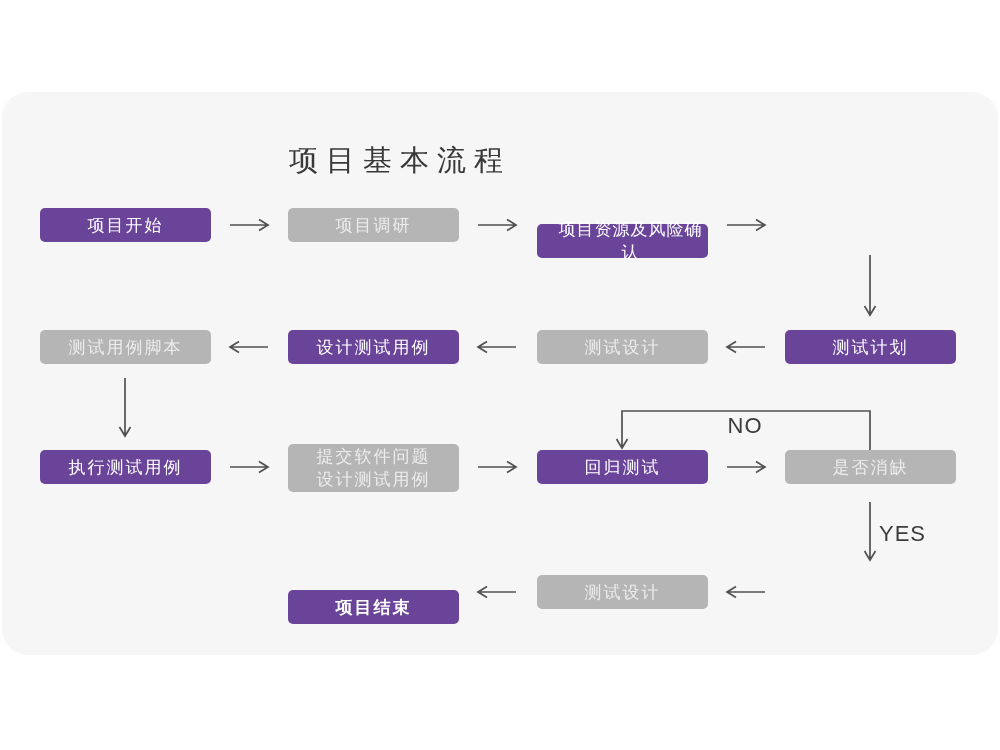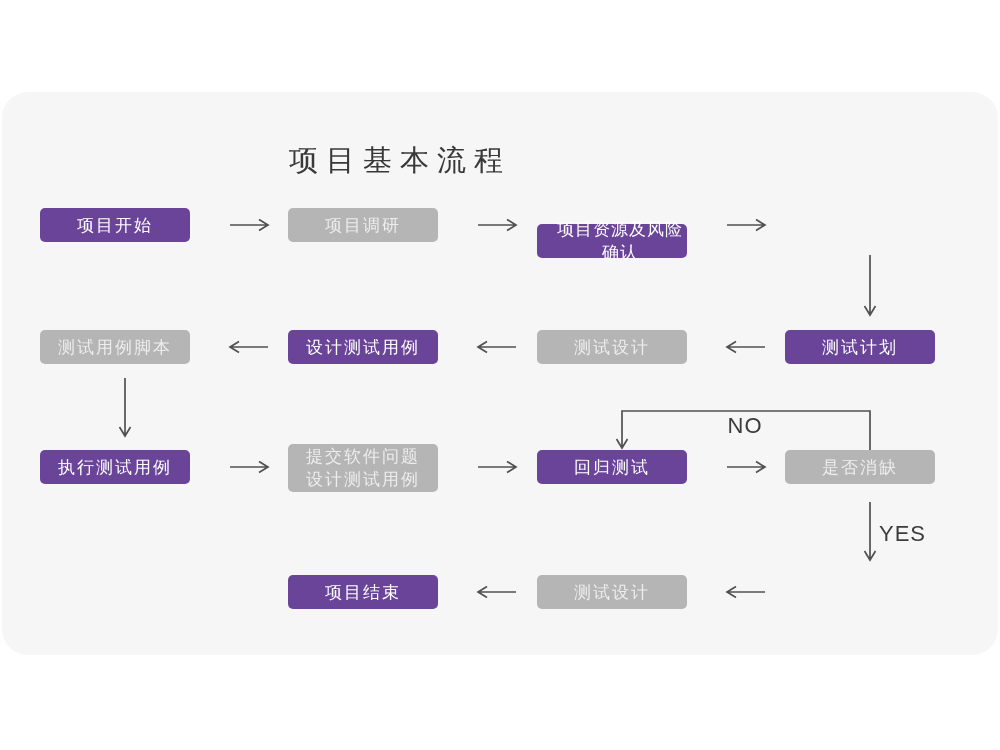--- a/index.html
+++ b/index.html
@@ -42,21 +42,21 @@
     pointer-events:none;
   }
   .arrows path{
     stroke:var(--arrow,#515151);
     stroke-width:1.7;
     fill:none;
     stroke-linejoin:miter;
   }
   .node{
     position:absolute;
-    width:150px;height:34px;
+    width:171px;height:34px;
     border-radius:5px;
     display:flex;align-items:center;justify-content:center;
     font-size:17px;
     font-weight:300;
     letter-spacing:2px;
     line-height:23px;
     text-align:center;
     white-space:pre-line;
   }
   .node.purple{background:var(--accent-purple,#6a4499);color:#ffffff;}
@@ -66,21 +66,21 @@
   .n3{left:537px;top:224px;letter-spacing:1px;padding-left:16px;}
   .n4{left:785px;top:208px;}
   .n5{left:40px;top:330px;}
   .n6{left:288px;top:330px;}
   .n7{left:537px;top:330px;}
   .n8{left:785px;top:330px;}
   .n9{left:40px;top:450px;}
   .n10{left:288px;top:444px;height:48px;}
   .n11{left:537px;top:450px;}
   .n12{left:785px;top:450px;}
-  .n13{left:288px;top:575px;}
+  .n13{left:288px;top:590px;font-weight:bold;}
   .n14{left:537px;top:575px;}
   .n15{left:785px;top:575px;}
   .edge-label{
     position:absolute;
     font-size:22px;
     color:#3c3c3c;
     letter-spacing:1px;
     font-weight:400;
   }
   .edge-label.no{left:715px;top:413px;width:60px;text-align:center;}

